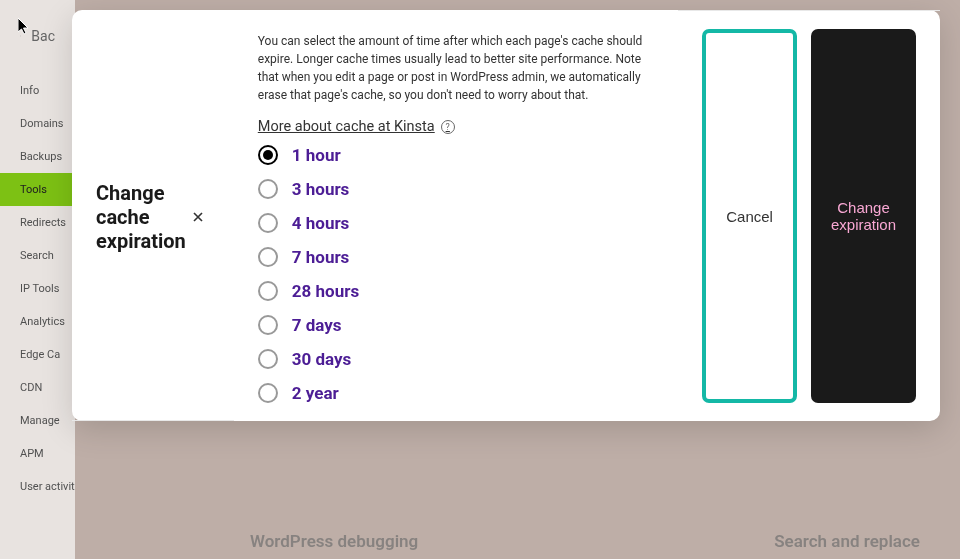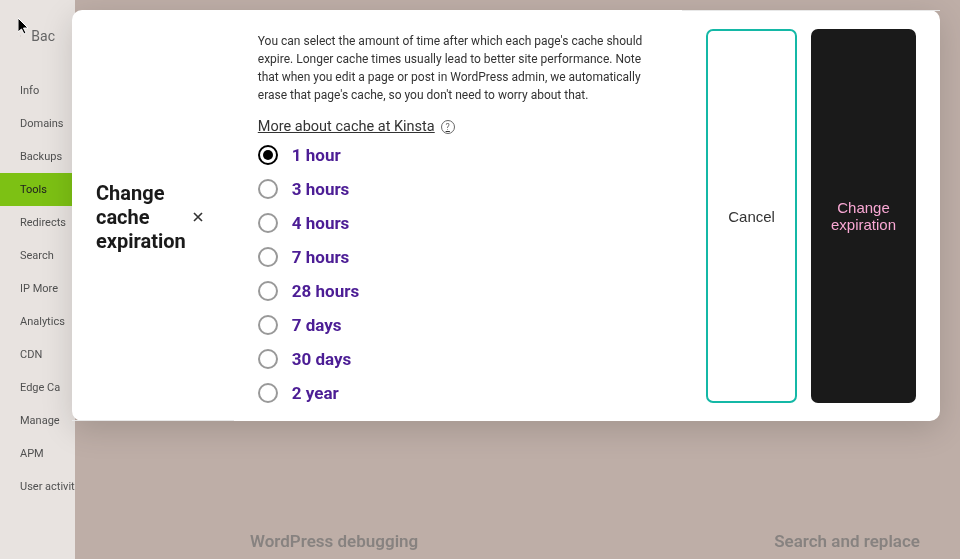--- a/index.html
+++ b/index.html
@@ -177,21 +177,21 @@
       padding: 10px 20px;
       border-radius: 7px;
       font-size: 15px;
       font-weight: 500;
       cursor: pointer;
       border: none;
     }
     .btn-cancel {
       background: #fff;
       color: #333;
-      border: 2px solid #14b8a6;
+      border: 4px solid #14b8a6;
     }
     .btn-primary {
       background: #1a1a1a;
       color: #f9a8d4;
     }
     .bg-content {
       position: absolute;
       bottom: 8px;
       right: 40px;
       left: 250px;
@@ -223,24 +223,24 @@
     </svg>
     <span>Bac</span>
   </div>
   <div class="sidebar-items" id="sidebar-container">
       <div class="sidebar-item">Info</div>
       <div class="sidebar-item">Domains</div>
       <div class="sidebar-item">Backups</div>
       <div class="sidebar-item active">Tools</div>
       <div class="sidebar-item">Redirects</div>
       <div class="sidebar-item">Search</div>
-      <div class="sidebar-item">IP More</div>
+      <div class="sidebar-item">IP Tools</div>
       <div class="sidebar-item">Analytics</div>
+      <div class="sidebar-item">Edge Ca</div>
       <div class="sidebar-item">CDN</div>
-      <div class="sidebar-item">Edge Ca</div>
       <div class="sidebar-item">Manage</div>
       <div class="sidebar-item">APM</div>
       <div class="sidebar-item">User activity</div>
     </div>
 </div>
 
 <div class="bg-content">
   <span>WordPress debugging</span>
   <span>Search and replace</span>
 </div>

